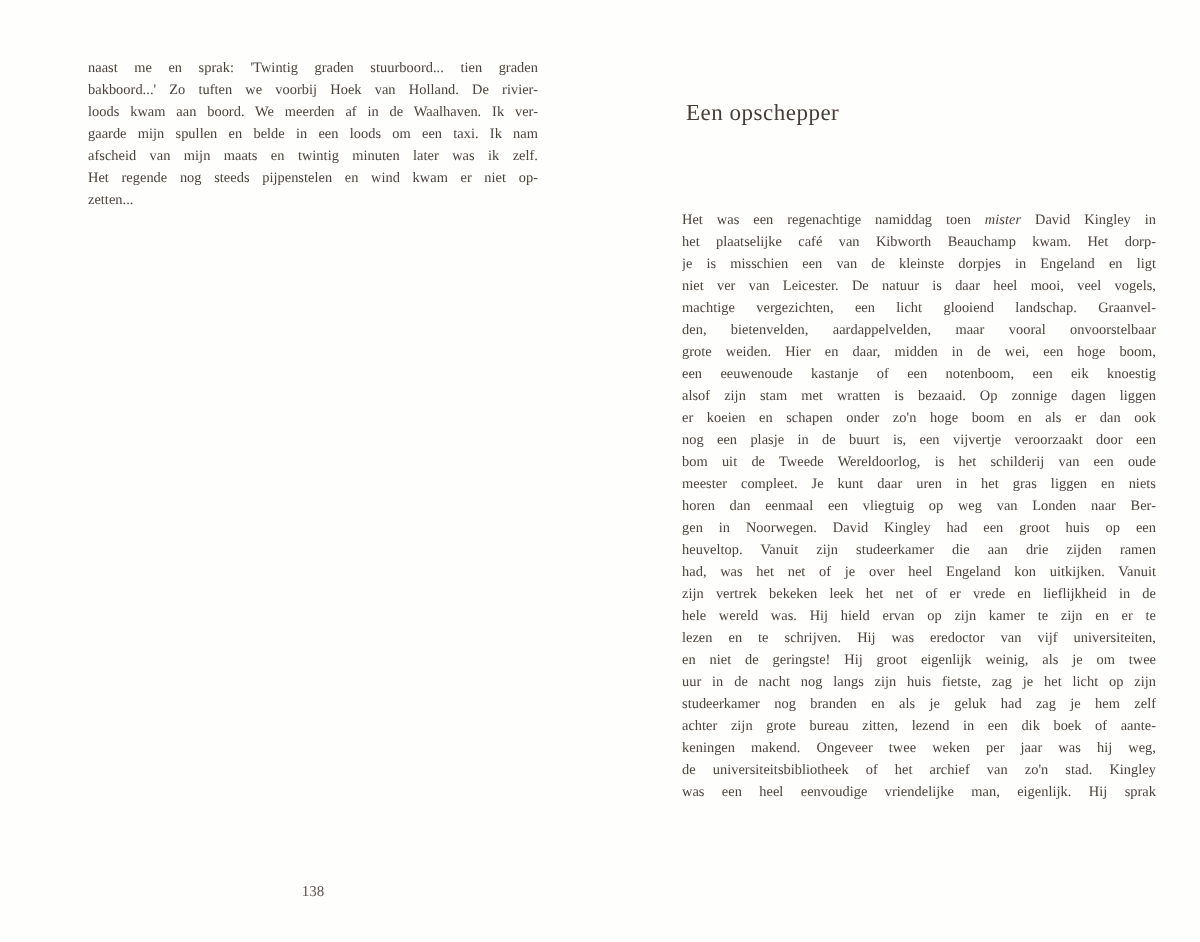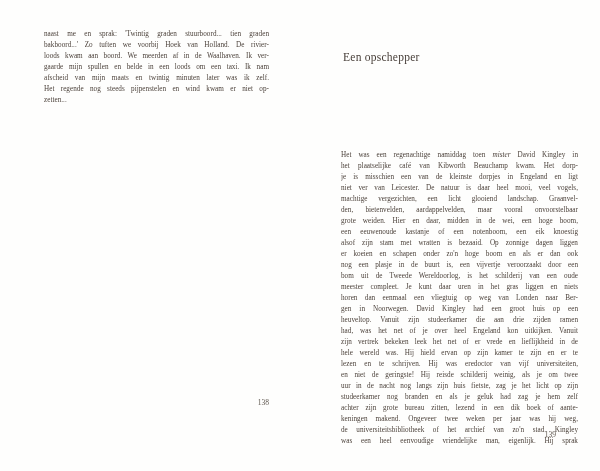--- a/index.html
+++ b/index.html
@@ -6,21 +6,21 @@
   body {
     width: 600px; height: 471px;
     background: #fefefd;
     position: relative;
     font-family: "Liberation Serif", serif;
     color: #4c423b;
     overflow: hidden;
   }
   .page-text { position: absolute; }
   #left-text  { left: 44px;  top: 29px;  width: 225px; }
-  #right-text { left: 341px; top: 105px; width: 237px; margin-top: 45px; }
+  #right-text { left: 341px; top: 105px; width: 237px; }
   .line {
     font-size: 7.2px;
     line-height: 11px;
     height: 11px;
     overflow: hidden;
     text-align: justify;
     text-align-last: justify;
     letter-spacing: 0.02px;
     color: #4c423b;
   }
@@ -29,24 +29,24 @@
   .heading {
     position: absolute;
     left: 343px; top: 50px;
     font-size: 11.5px;
     line-height: 14px;
     letter-spacing: 0.25px;
     color: #463d37;
   }
   .pagenum {
     position: absolute;
-    top: 398px;
+    top: 441px;
     font-size: 7.5px;
     line-height: 10px;
-    text-align: right;
+    text-align: center;
     color: #5e564f;
   }
   #pagenum-left  { left: 44px;  width: 225px; }
   #pagenum-right { left: 341px; width: 215px; margin-top: 32px; }
 </style>
 </head>
 <body>
 
 <div>
 
@@ -80,21 +80,21 @@
       <div class="line">nog een plasje in de buurt is, een vijvertje veroorzaakt door een</div>
       <div class="line">bom uit de Tweede Wereldoorlog, is het schilderij van een oude</div>
       <div class="line">meester compleet. Je kunt daar uren in het gras liggen en niets</div>
       <div class="line">horen dan eenmaal een vliegtuig op weg van Londen naar Ber-</div>
       <div class="line">gen in Noorwegen. David Kingley had een groot huis op een</div>
       <div class="line">heuveltop. Vanuit zijn studeerkamer die aan drie zijden ramen</div>
       <div class="line">had, was het net of je over heel Engeland kon uitkijken. Vanuit</div>
       <div class="line">zijn vertrek bekeken leek het net of er vrede en lieflijkheid in de</div>
       <div class="line">hele wereld was. Hij hield ervan op zijn kamer te zijn en er te</div>
       <div class="line">lezen en te schrijven. Hij was eredoctor van vijf universiteiten,</div>
-      <div class="line">en niet de geringste! Hij reisde schilderij weinig, als je om twee</div>
+      <div class="line">en niet de geringste! Hij groot eigenlijk weinig, als je om twee</div>
       <div class="line">uur in de nacht nog langs zijn huis fietste, zag je het licht op zijn</div>
       <div class="line">studeerkamer nog branden en als je geluk had zag je hem zelf</div>
       <div class="line">achter zijn grote bureau zitten, lezend in een dik boek of aante-</div>
       <div class="line">keningen makend. Ongeveer twee weken per jaar was hij weg,</div>
       <div class="line">de universiteitsbibliotheek of het archief van zo'n stad. Kingley</div>
       <div class="line">was een heel eenvoudige vriendelijke man, eigenlijk. Hij sprak</div>
     </div>
 
     <div class="pagenum" id="pagenum-right">139</div>
   </div>

